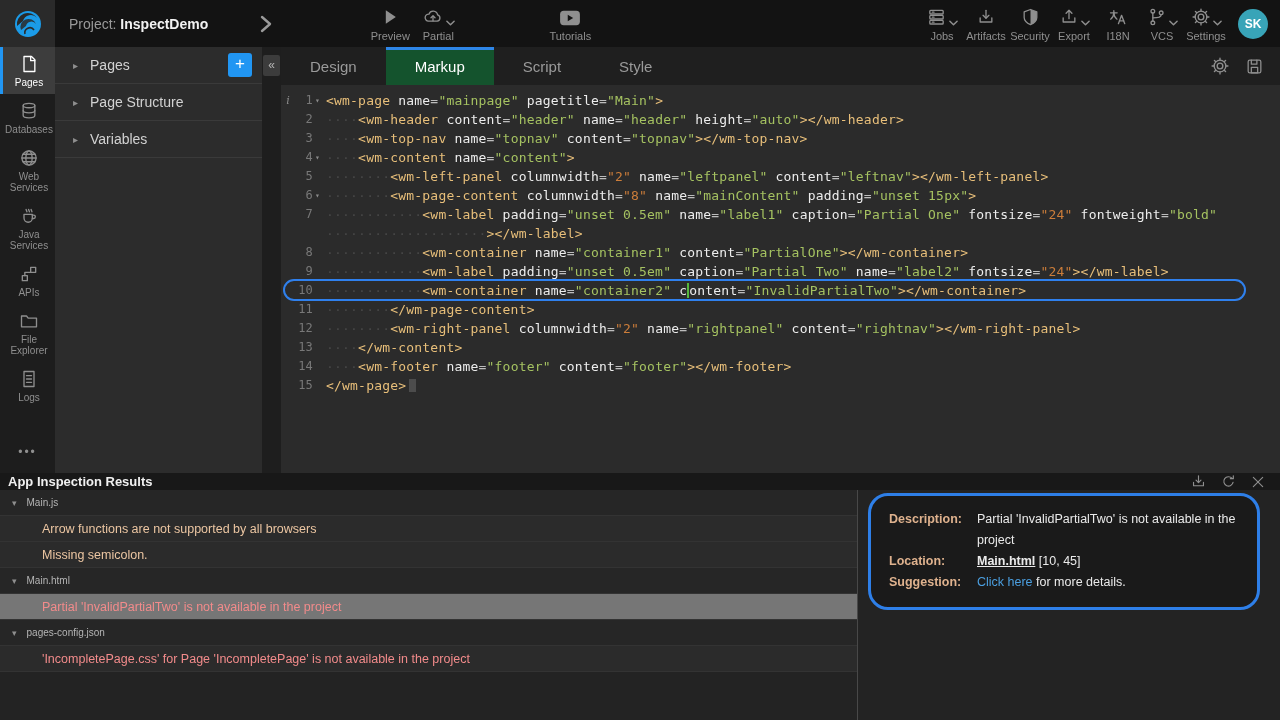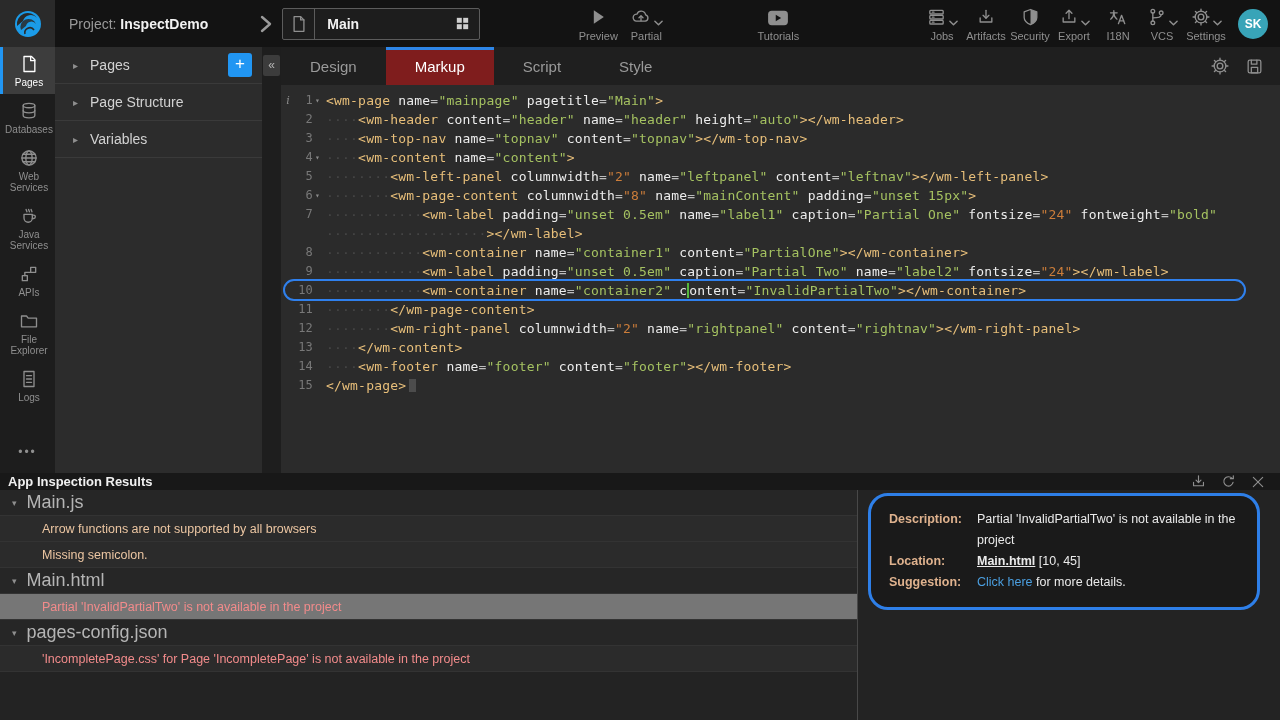--- a/index.html
+++ b/index.html
@@ -40,21 +40,21 @@
   .sp-arrow { color:#8f8f8f; font-size:10px; margin-right:12px; }
   .sp-label { color:#d2d2d2; font-size:14px; }
   .sp-add { margin-left:auto; margin-right:10px; width:24px; height:24px; background:#2196f3; border-radius:3px; color:#fff; font-size:17px; line-height:22px; text-align:center; cursor:pointer; }
 
   .collapse-strip { width:19px; background:#1e1e1e; flex:none; }
   .collapse-btn { width:17px; height:21px; margin:8px auto 0 auto; background:#3c3c3c; border-radius:2px; color:#b5b5b5; font-size:12px; text-align:center; line-height:20px; cursor:pointer; }
 
   .editor { flex:1; background:#2b2b2b; display:flex; flex-direction:column; min-width:0; }
   .tabbar { height:38px; background:#1f1f1f; display:flex; align-items:stretch; flex:none; }
   .tab { padding:0 29px; font-size:15px; color:#9a9a9a; display:flex; align-items:center; cursor:pointer; }
-  .tab.active { background:#7f1d1d; color:#ffffff; box-shadow:inset 0 3px 0 #2e86e8; }
+  .tab.active { background:#14532d; color:#ffffff; box-shadow:inset 0 3px 0 #2e86e8; }
   .tab-actions { margin-left:auto; display:flex; align-items:center; gap:15px; padding-right:16px; }
 
   .code { flex:1; padding-top:6px; font-family:"DejaVu Sans Mono", monospace; font-size:13px; letter-spacing:0.2px; overflow:hidden; }
   .code-row { height:19px; line-height:19px; display:flex; white-space:pre; position:relative; }
   .gutter { width:42px; flex:none; display:flex; color:#787878; }
   .g-info { width:14px; text-align:center; font-family:"DejaVu Serif", serif; font-style:italic; font-size:11px; color:#8a8a8a; }
   .g-num { width:18px; text-align:right; font-size:12px; }
   .g-fold { width:10px; font-size:8px; color:#8a8a8a; padding-left:2px; cursor:pointer; }
   .line { padding-left:3px; }
   .tok-t { color:#e8bf7a; }
@@ -69,21 +69,21 @@
 
   
   .inspector { height:247px; background:#232323; display:flex; flex-direction:column; }
   .insp-header { height:17px; background:#181818; display:flex; align-items:center; flex:none; }
   .insp-title { color:#f0f0f0; font-size:13px; font-weight:bold; padding-left:8px; }
   .insp-actions { margin-left:auto; display:flex; align-items:center; gap:13px; padding-right:14px; }
   .insp-body { flex:1; display:flex; min-height:0; }
   .insp-list { width:858px; border-right:1px solid #484848; flex:none; }
   .insp-srow { height:26px; display:flex; align-items:center; background:#262626; border-bottom:1px solid #333; padding-left:12px; cursor:pointer; }
   .insp-srow .tri { color:#8f8f8f; font-size:9px; margin-right:10px; }
-  .insp-srow .fname { color:#b5b5b5; font-size:18px; }
+  .insp-srow .fname { color:#b5b5b5; font-size:10px; }
   .insp-irow { height:26px; display:flex; align-items:center; background:#2b2b2b; border-bottom:1px solid #333; padding-left:42px; font-size:12.5px; cursor:pointer; }
   .insp-irow.warning { color:#ecc6a2; }
   .insp-irow.error { color:#f28b8b; }
   .insp-irow.sel { background:#767676; }
   .insp-detail { flex:1; position:relative; }
   .detail-box { position:absolute; top:3px; left:10px; width:392px; background:#1a1a1a; border:3px solid #2e7fe8; border-radius:20px; padding:13px 16px 14px 18px; }
   .d-row { display:flex; font-size:12.5px; line-height:21px; }
   .d-label { width:88px; flex:none; color:#dfb28e; font-weight:bold; }
   .d-val { color:#eaeaea; }
   .d-link-file { color:#eaeaea; text-decoration:underline; font-weight:bold; cursor:pointer; }
@@ -100,39 +100,20 @@
       <path d="M8 21 A8 8 0 0 1 23 15 A5.5 5.5 0 0 0 13 17 Z" fill="#2a2a2a" opacity="0.85"></path>
       <path d="M12 25 A5 5 0 0 1 21 21" stroke="#2a2a2a" stroke-width="1.6" fill="none"></path>
     </svg>
   </div>
   <div class="project"><span>Project:</span> <b>InspectDemo</b></div>
   <span class="crumb-chev">
     <svg width="12" height="18" viewBox="0 0 12 18" class="ic" style="stroke:#9a9a9a;stroke-width:2.4">
         <polyline points="2,2 10,9 2,16"></polyline>
       </svg>
   </span>
-  <div class="page-selector">
-    <span class="ps-file">
-      <svg width="16" height="18" viewBox="0 0 18 22" class="ic">
-          <path d="M3 2h8l4 4v14H3z"></path>
-          <path d="M11 2v4h4"></path>
-        </svg>
-    </span>
-    <span class="ps-label">Main</span>
-    <span class="ps-grid">
-      <svg width="17" height="17" viewBox="0 0 24 24">
-          <g fill="#cfcfcf">
-            <rect x="4" y="4" width="7" height="7"></rect>
-            <rect x="13" y="4" width="7" height="7"></rect>
-            <rect x="4" y="13" width="7" height="7"></rect>
-            <rect x="13" y="13" width="7" height="7"></rect>
-          </g>
-        </svg>
-    </span>
-  </div>
 
   <div class="tb-item" style="margin-left:96px">
     <span class="tb-icon-row">
         <svg width="20" height="20" viewBox="0 0 24 24">
           <polygon points="7,4 19,12 7,20" fill="#8f8f8f"></polygon>
         </svg>
       </span>
     <span class="tb-label">Preview</span>
   </div>
   <div class="tb-item" style="margin-left:4px">

